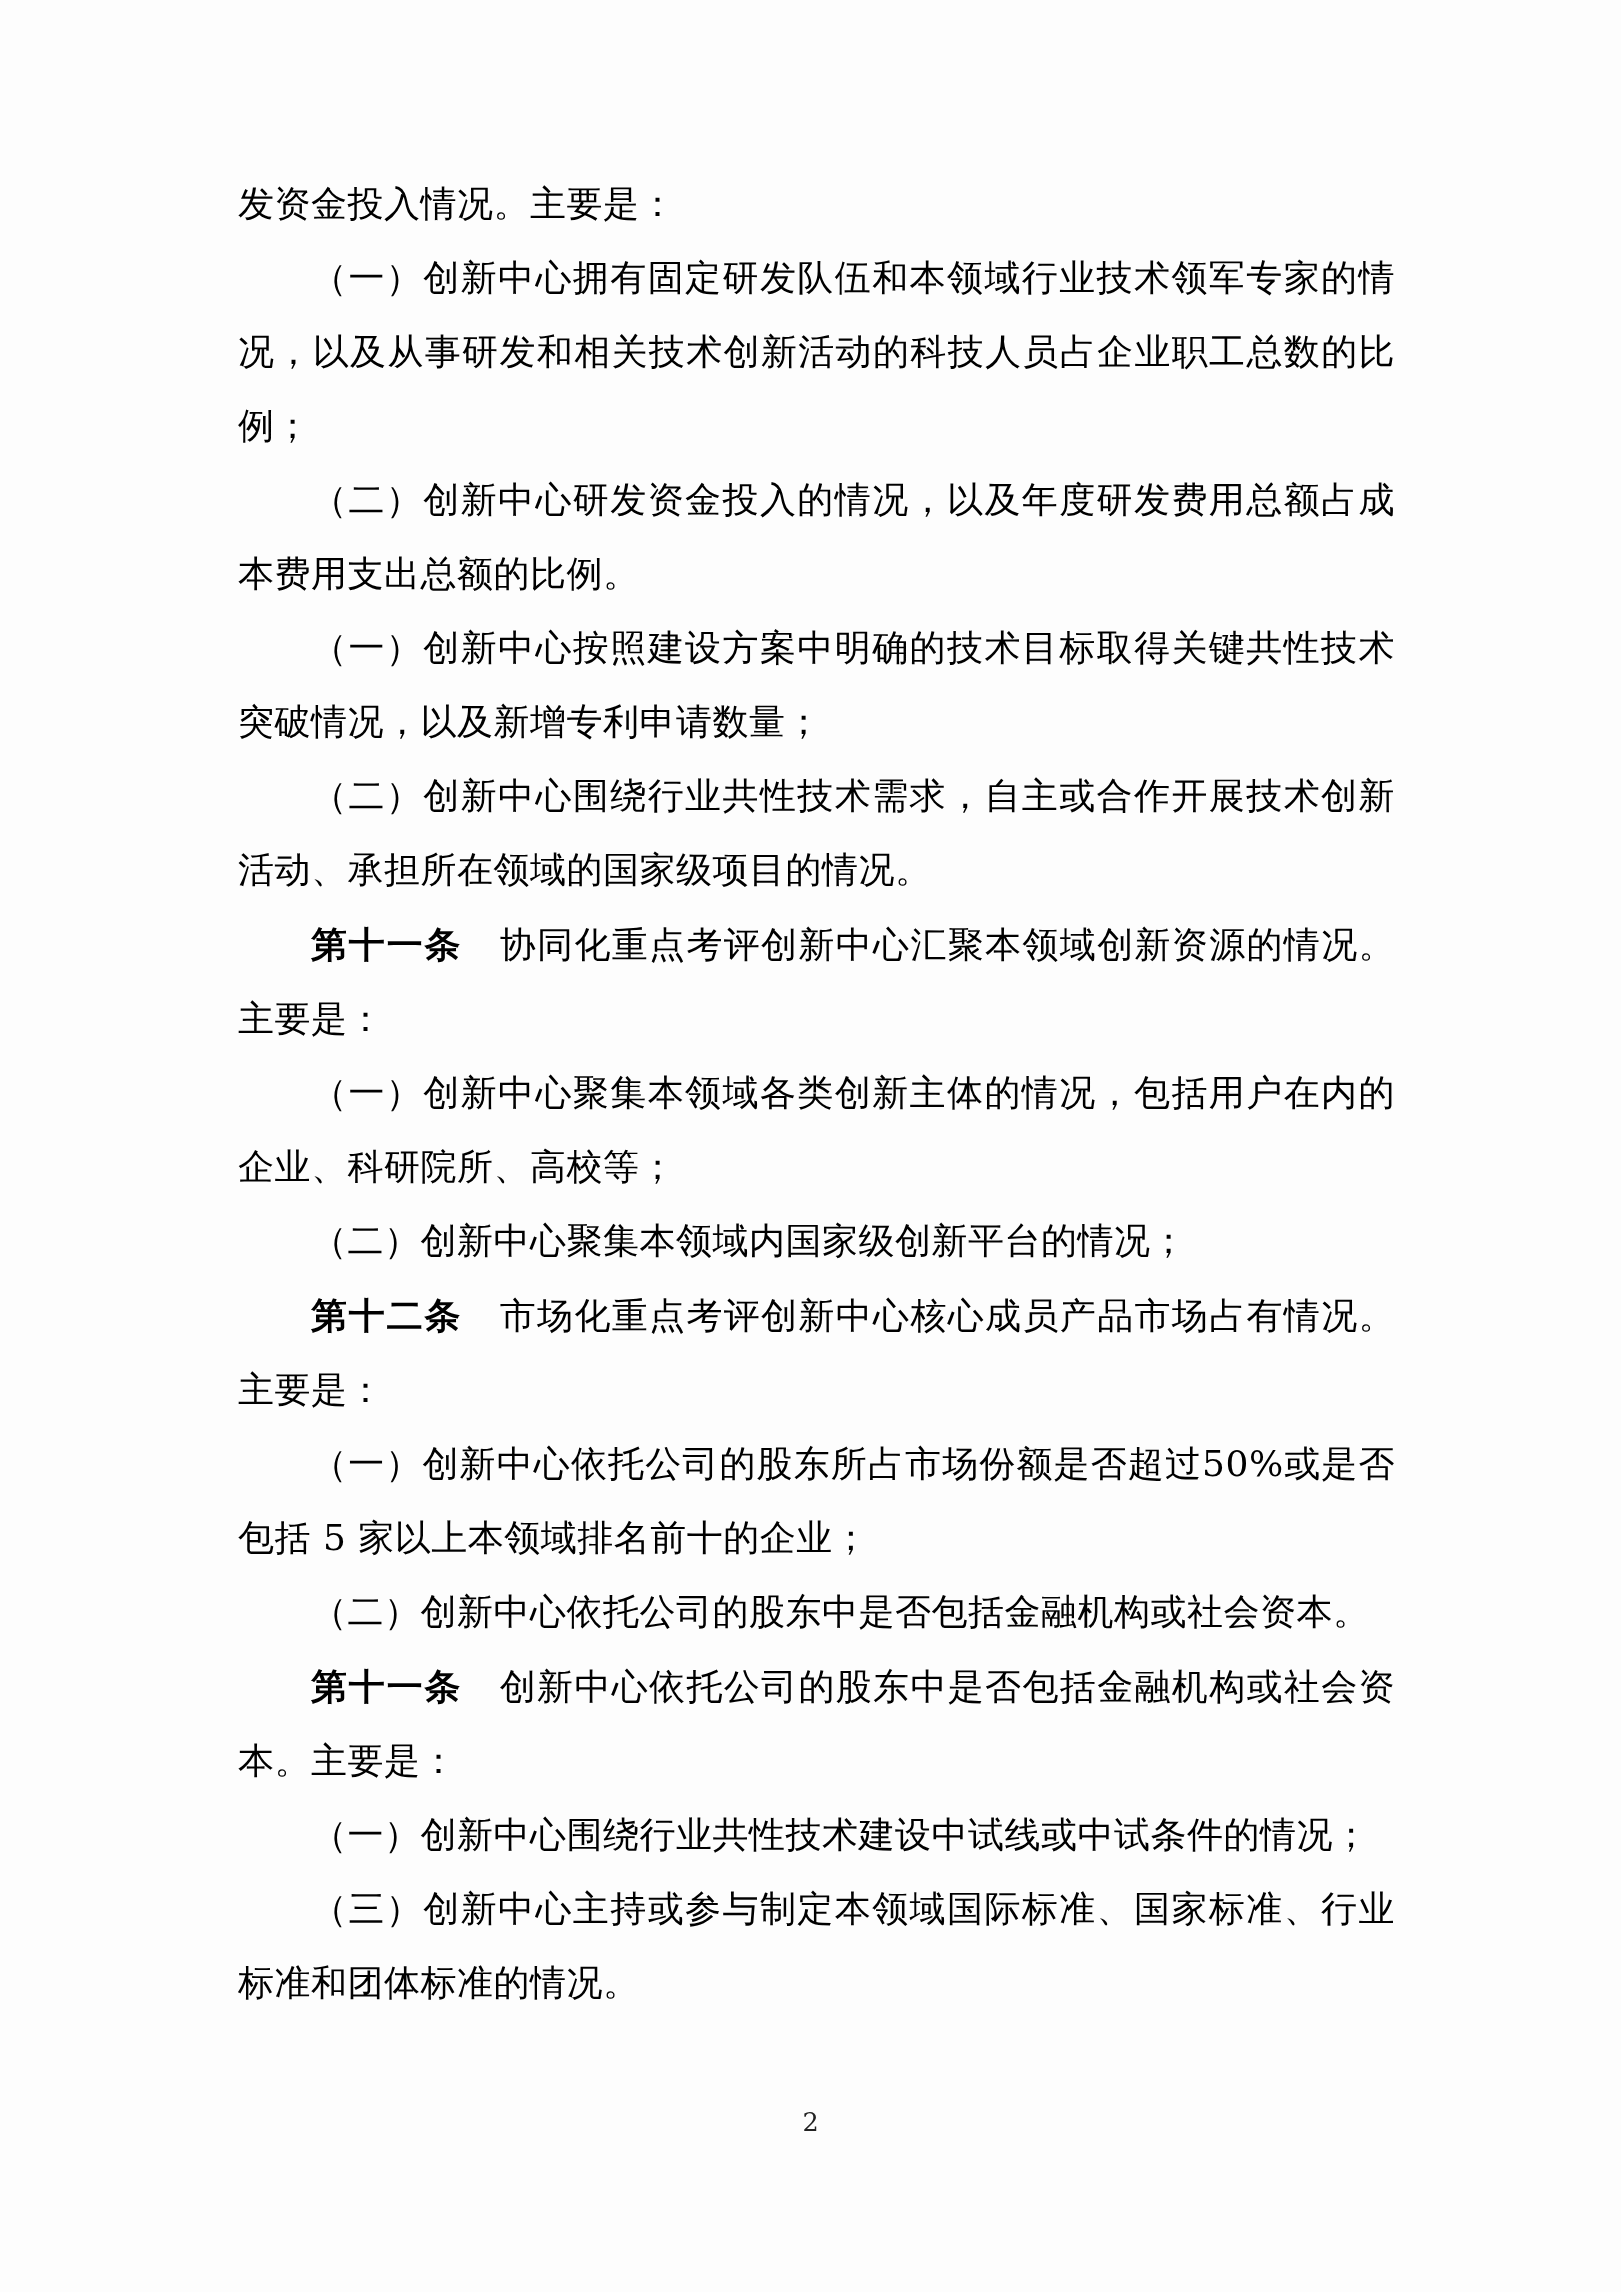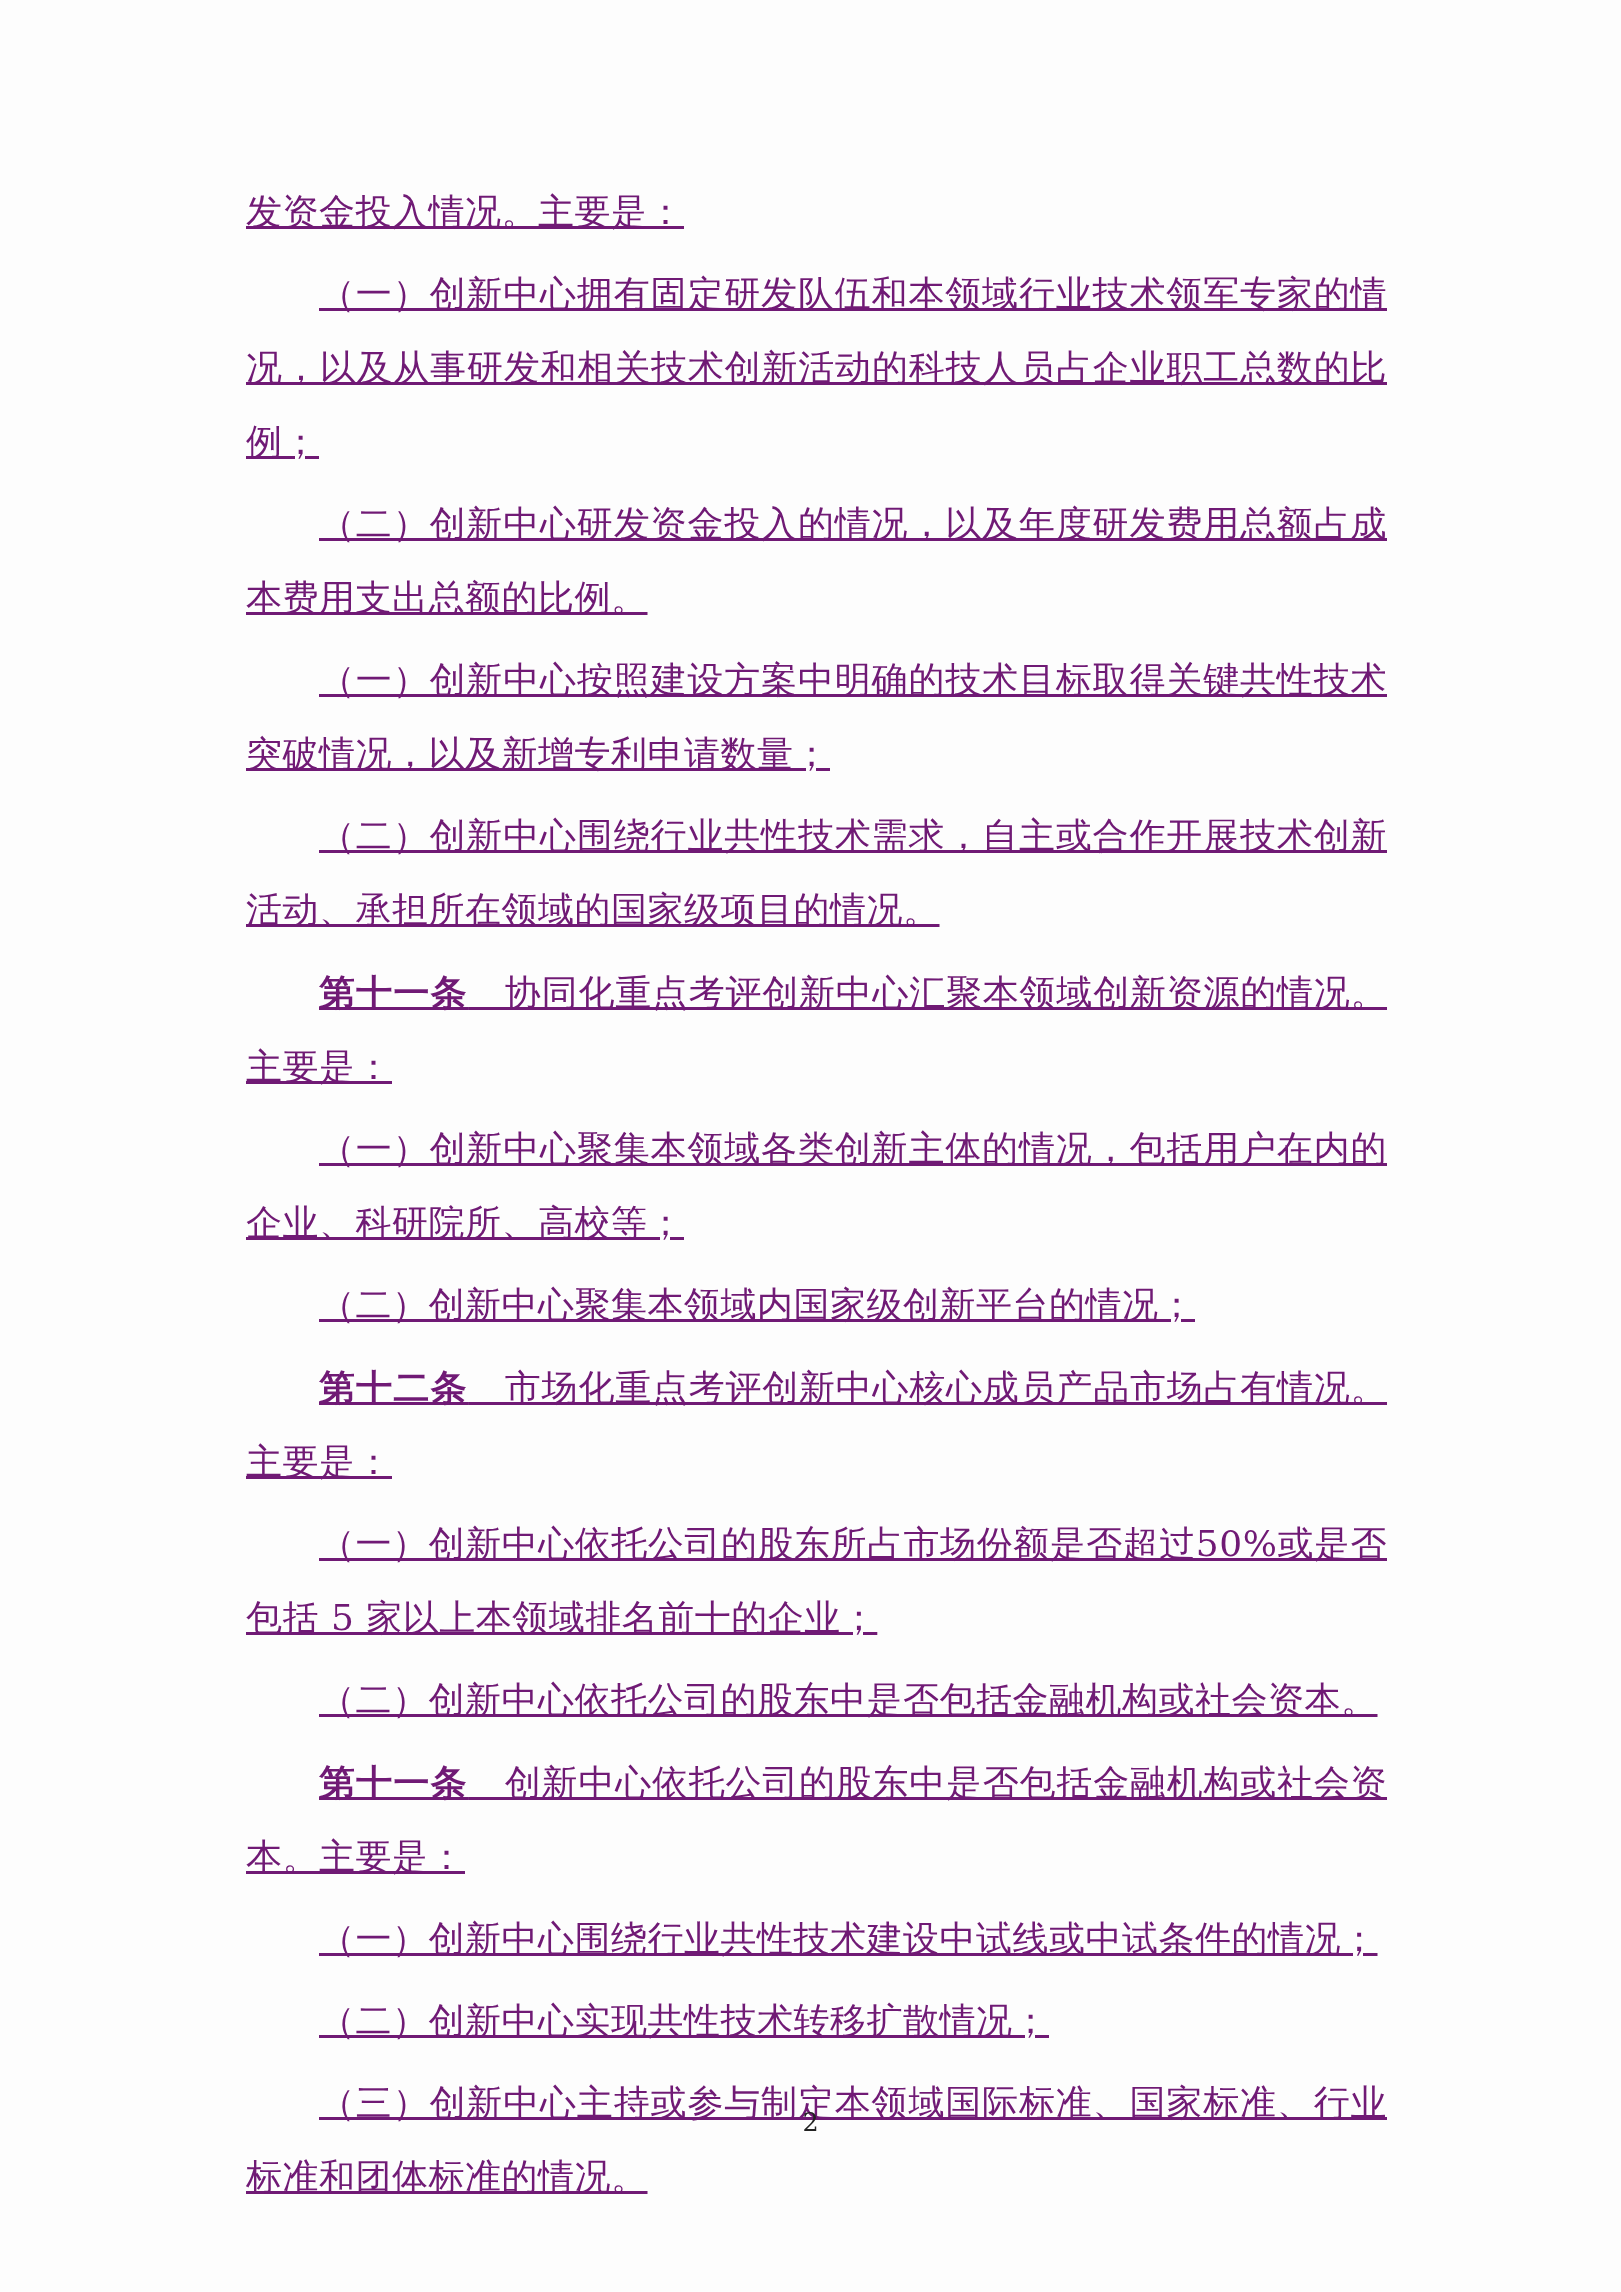--- a/index.html
+++ b/index.html
@@ -23,29 +23,28 @@
     height: 2293px;
     background: #fdfdfd;
   }
   .content {
     position: absolute;
     left: 238px;
     top: 167px;
     width: 1157px;
   }
   p {
-    margin: 8px;
+    margin: 0;
     font-size: 36px;
     line-height: 74px;
     letter-spacing: 0.5px;
     text-align: justify;
     text-justify: inter-ideograph;
     font-family: "DejaVu Serif", serif;
-    color: #701a75;
-    text-decoration: underline;
+    color: #000000;
   }
   p.indent {
     text-indent: 73px;
   }
   p.noindent {
     text-indent: 0;
   }
   .art-head {
     font-weight: bold;
     letter-spacing: 1px;
@@ -114,23 +113,20 @@
     </p>
 
     <p class="indent">
       <span class="art-head">第十一条</span><span>　创新中心依托公司的股东中是否包括金融机构或社会资本。主要是：</span>
     </p>
 
     <p class="indent">
       <span>（一）创新中心围绕行业共性技术建设中试线或中试条件的情况；</span>
     </p>
 
-    <p class="indent">
-      <span>（二）创新中心实现共性技术转移扩散情况；</span>
-    </p>
 
     <p class="indent">
       <span>（三）创新中心主持或参与制定本领域国际标准、国家标准、行业标准和团体标准的情况。</span>
     </p>
 
   </div>
 
   <div class="page-number">2</div>
 </div>
 

